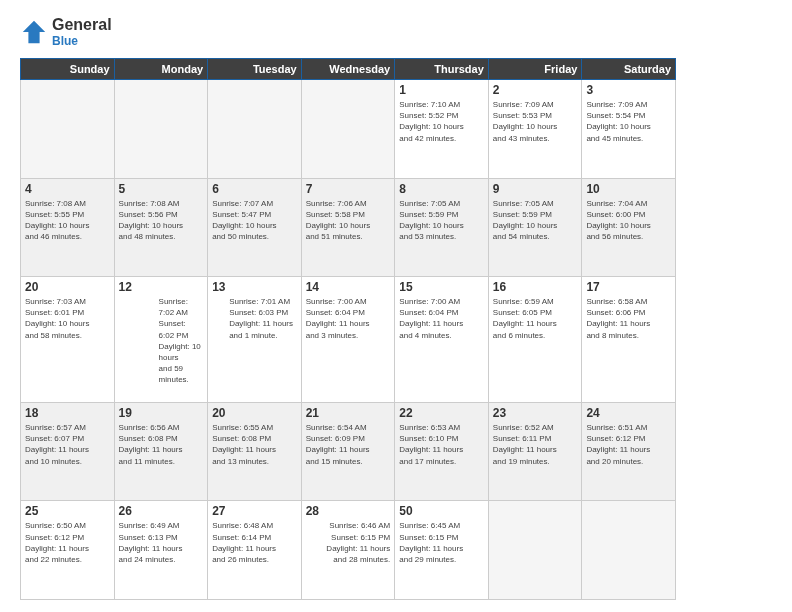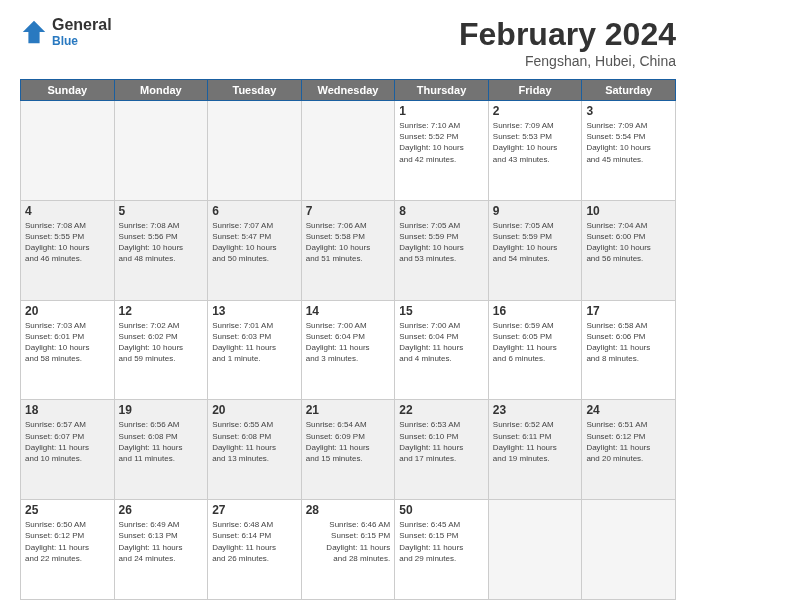--- a/index.html
+++ b/index.html
@@ -45,27 +45,27 @@
       color: #555;
     }
     .calendar {
       flex: 1;
       border: 1px solid #ccc;
       border-collapse: collapse;
       width: 100%;
       table-layout: fixed;
     }
     .calendar th {
-      background: #737373;
+      background: #404040;
       color: #fff;
       font-size: 11px;
       font-weight: bold;
       padding: 4px 4px;
       border: 1px solid #1a5fa0;
-      text-align: center;
+      text-align: right;
     }
     .calendar td {
       border: 1px solid #ccc;
       vertical-align: top;
       padding: 3px 4px;
       font-size: 8.5px;
       color: #333;
       background: #fff;
       height: 88px;
     }
@@ -95,24 +95,20 @@
   <div class="header">
     <div class="logo">
       <svg class="logo-icon" viewBox="0 0 40 40">
         <polygon points="20,4 36,20 28,20 28,36 12,36 12,20 4,20" fill="#2979c0"></polygon>
       </svg>
       <div>
         <div style="font-size:16px;font-weight:bold;color:#333;">General</div>
         <div style="font-size:12px;font-weight:bold;color:#2979c0;">Blue</div>
       </div>
     </div>
-    <div class="title-block">
-      <div class="month-title">February 2024</div>
-      <div class="location-title">Fengshan, Hubei, China</div>
-    </div>
   </div>
 
   <table class="calendar">
     <thead>
       <tr id="weekday-header">
           <th>Sunday</th>
           <th>Monday</th>
           <th>Tuesday</th>
           <th>Wednesday</th>
           <th>Thursday</th>
@@ -202,28 +198,28 @@
         <tr>
           <td>
             <span class="day-number">20</span>
             <div class="day-info" style="white-space: pre-line;">Sunrise: 7:03 AM
 Sunset: 6:01 PM
 Daylight: 10 hours
 and 58 minutes.</div>
           </td>
           <td>
             <span class="day-number">12</span>
-            <div class="day-info" style="white-space: pre-line;">Sunrise: 7:02 AM
+            <div class="day-info" style="white-space: pre-line; margin-left: 40px;">Sunrise: 7:02 AM
 Sunset: 6:02 PM
 Daylight: 10 hours
 and 59 minutes.</div>
           </td>
           <td>
             <span class="day-number">13</span>
-            <div class="day-info" style="white-space: pre-line;">Sunrise: 7:01 AM
+            <div class="day-info" style="white-space: pre-line; margin-left: 17px;">Sunrise: 7:01 AM
 Sunset: 6:03 PM
 Daylight: 11 hours
 and 1 minute.</div>
           </td>
           <td>
             <span class="day-number">14</span>
             <div class="day-info" style="white-space: pre-line;">Sunrise: 7:00 AM
 Sunset: 6:04 PM
 Daylight: 11 hours
 and 3 minutes.</div>

